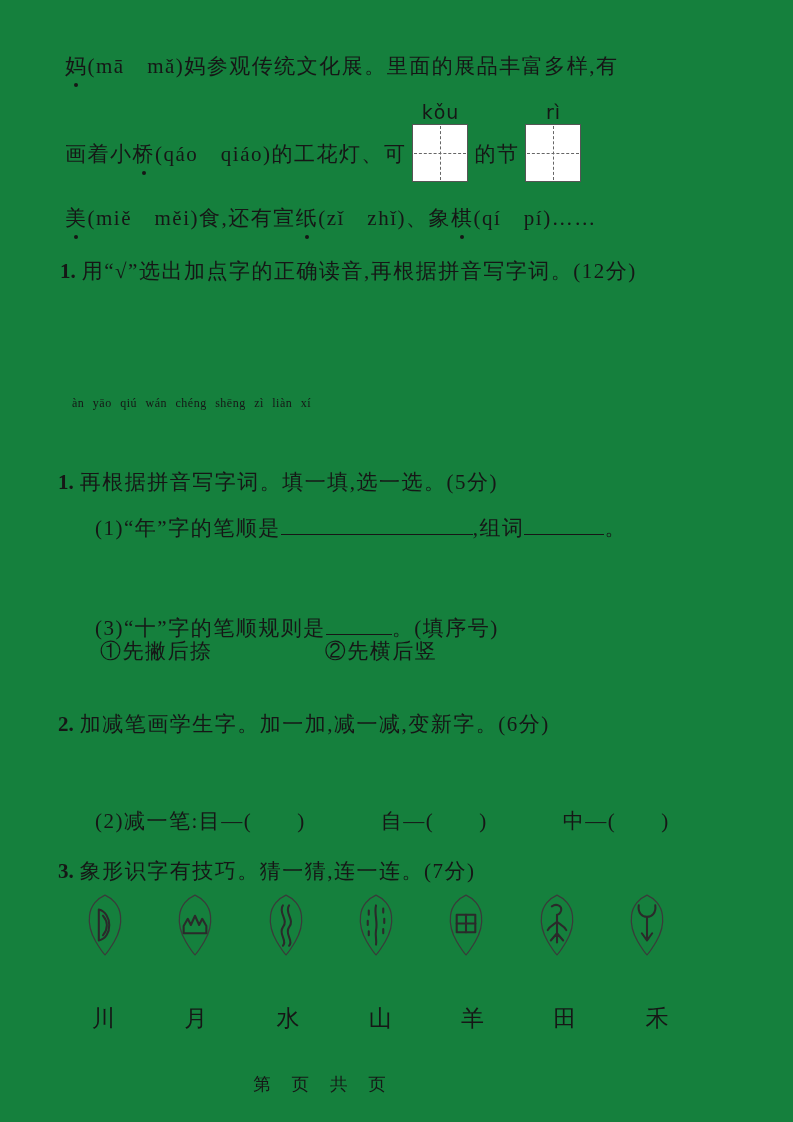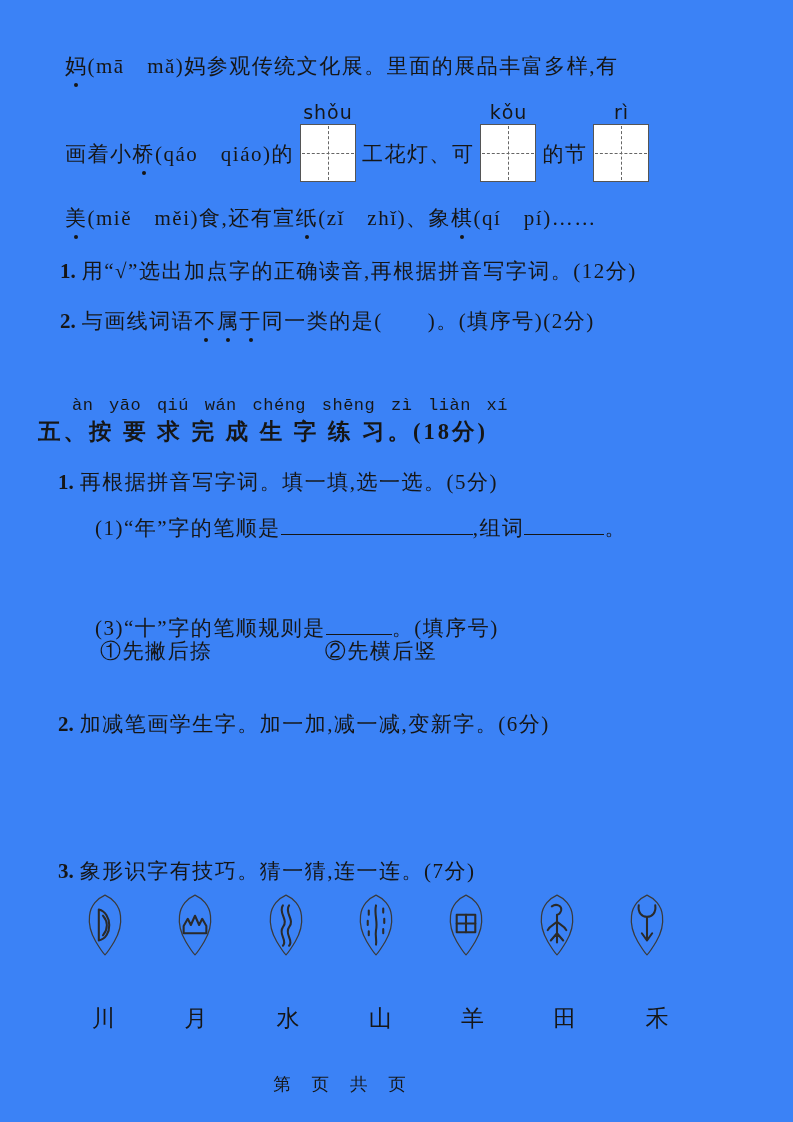--- a/index.html
+++ b/index.html
@@ -1,18 +1,18 @@
 <!DOCTYPE html>
 <html><head>
 <meta charset="utf-8">
 <style>
   html,body { margin:0; padding:0; background:#e8e8e8; }
   .page {
     position:relative; width:793px; height:1122px; margin:0 auto;
-    background:#3b82f6; overflow:hidden;
+    background:#15803d; overflow:hidden;
     font-family:"Liberation Serif","DejaVu Serif",serif;
     color:#161616;
   }
   .row { position:absolute; white-space:nowrap; font-size:21px; letter-spacing:1.5px; }
   .num { font-weight:bold; margin-right:6px; letter-spacing:0; }
 
   
   .udot { position:relative; display:inline-block; }
   .udot::after {
     content:""; position:absolute; left:50%; bottom:-7px;
@@ -30,94 +30,89 @@
   .tzg::before { content:""; position:absolute; left:1px; right:1px; top:50%; border-top:1.4px dashed #666; }
   .tzg::after  { content:""; position:absolute; top:1px; bottom:1px; left:50%; border-left:1.4px dashed #666; }
 
   .line2 { display:flex; align-items:flex-end; height:84px; }
   .line2 .txt { margin-bottom:14px; }
 
   .opt { display:inline-block; width:160px; }
   .choice1 { display:inline-block; width:218px; }
   .pair { display:inline-block; width:182px; }
 
-  .pinyin-small { font-family:Liberation Mono, monospace; font-size:17px; letter-spacing:0.5px; word-spacing:5px; }
+  .pinyin-small { font-family:Liberation Serif, serif; font-size:12px; letter-spacing:0.5px; word-spacing:5px; }
   .heading { font-size:22.5px; font-weight:bold; letter-spacing:3px; }
 
   .glyph-row { left:84px; top:893px; width:584px; display:flex; justify-content:space-between; }
   .glyph { width:42px; height:64px; }
   .glyph svg { width:42px; height:64px; display:block; }
   .glyph svg path, .glyph svg rect { fill:none; stroke:#2a2a2a; stroke-width:2; stroke-linecap:round; stroke-linejoin:round; }
   .glyph svg .shell { stroke-width:1.2; stroke:#3a3a3a; }
 
   .char-row { left:92px; top:1003px; width:578px; display:flex; justify-content:space-between; font-size:23px; }
 
-  .footer { left:0; top:1072px; width:647px; text-align:center; font-size:17.5px; letter-spacing:8px; font-family:"Liberation Sans","DejaVu Sans",sans-serif;margin-left:20px; }
+  .footer { left:0; top:1072px; width:647px; text-align:center; font-size:17.5px; letter-spacing:8px; font-family:"Liberation Sans","DejaVu Sans",sans-serif; }
 </style>
 </head>
 <body>
 
 <div class="page">
 
   <div class="row" style="left:65px; top:52px;">
     <span class="udot">妈</span><span>(mā　mǎ)妈参观传统文化展。里面的展品丰富多样,有</span>
   </div>
 
   <div class="row line2" style="left:65px; top:98px;">
     <span class="txt">画着小</span>
       <span class="txt udot">桥</span>
       <span class="txt">(qáo　qiáo)的</span>
-    <span class="tzg-unit">
-      <span class="tzg-py">shǒu</span>
-      <span class="tzg"></span>
-    </span>
     <span class="txt">工花灯、可</span>
     <span class="tzg-unit">
       <span class="tzg-py">kǒu</span>
       <span class="tzg"></span>
     </span>
     <span class="txt">的节</span>
     <span class="tzg-unit">
       <span class="tzg-py">rì</span>
       <span class="tzg"></span>
     </span>
   </div>
 
   <div class="row" style="left:65px; top:204px;">
     <span class="udot">美</span><span>(miě　měi)食,还有宣</span><span class="udot">纸</span><span>(zǐ　zhǐ)、象</span><span class="udot">棋</span><span>(qí　pí)……</span>
   </div>
 
   <div class="row" style="left:60px; top:257px;">
     <span class="num">1.</span><span>用“√”选出加点字的正确读音,再根据拼音写字词。(12分)</span>
   </div>
 
-  <div class="row" style="left:60px; top:307px;">
-    <span class="num">2.</span><span>与画线词语</span><span class="udot">不</span><span class="udot">属</span><span class="udot">于</span><span>同一类的是(　　)。(填序号)(2分)</span>
-  </div>
 
 
   <div class="row pinyin-small" style="left:72px; top:396px;">àn yāo qiú wán chéng shēng zì liàn xí</div>
-  <div class="row heading" style="left:38px; top:416px;">五、按 要 求 完 成 生 字 练 习。(18分)</div>
 
   <div class="row" style="left:58px; top:468px;">
     <span class="num">1.</span><span>再根据拼音写字词。填一填,选一选。(5分)</span>
   </div>
   <div class="row" style="left:95px; top:512px;">
     <span>(1)“年”字的笔顺是</span><span class="blank w190"></span><span>,组词</span><span class="blank w80"></span><span>。</span>
   </div>
   <div class="row" style="left:95px; top:612px;">
     <span>(3)“十”字的笔顺规则是</span><span class="blank w66"></span><span>。(填序号)</span>
   </div>
   <div class="row" style="left:100px; top:637px;">
     <span class="choice1">①先撇后捺</span>
     <span>②先横后竖</span>
   </div>
 
   <div class="row" style="left:58px; top:710px;">
     <span class="num">2.</span><span>加减笔画学生字。加一加,减一减,变新字。(6分)</span>
+  </div>
+  <div class="row" style="left:95px; top:807px;">
+    <span>(2)减一笔:</span><span class="pair">目—(　　)</span><span class="pair">自—(　　)</span><span>中—(　　)</span>
   </div>
 
   <div class="row" style="left:58px; top:857px;">
     <span class="num">3.</span><span>象形识字有技巧。猜一猜,连一连。(7分)</span>
   </div>
 
   <div class="row glyph-row">
     <span class="glyph">
       <svg viewBox="0 0 40 62">
           <path class="shell" d="M20,2 C13,5 6,12 5,22 C4,30 7,40 11,47 C14,52 17,57 20,60 C23,57 26,52 29,47 C33,40 36,30 35,22 C34,12 27,5 20,2 Z"></path>

